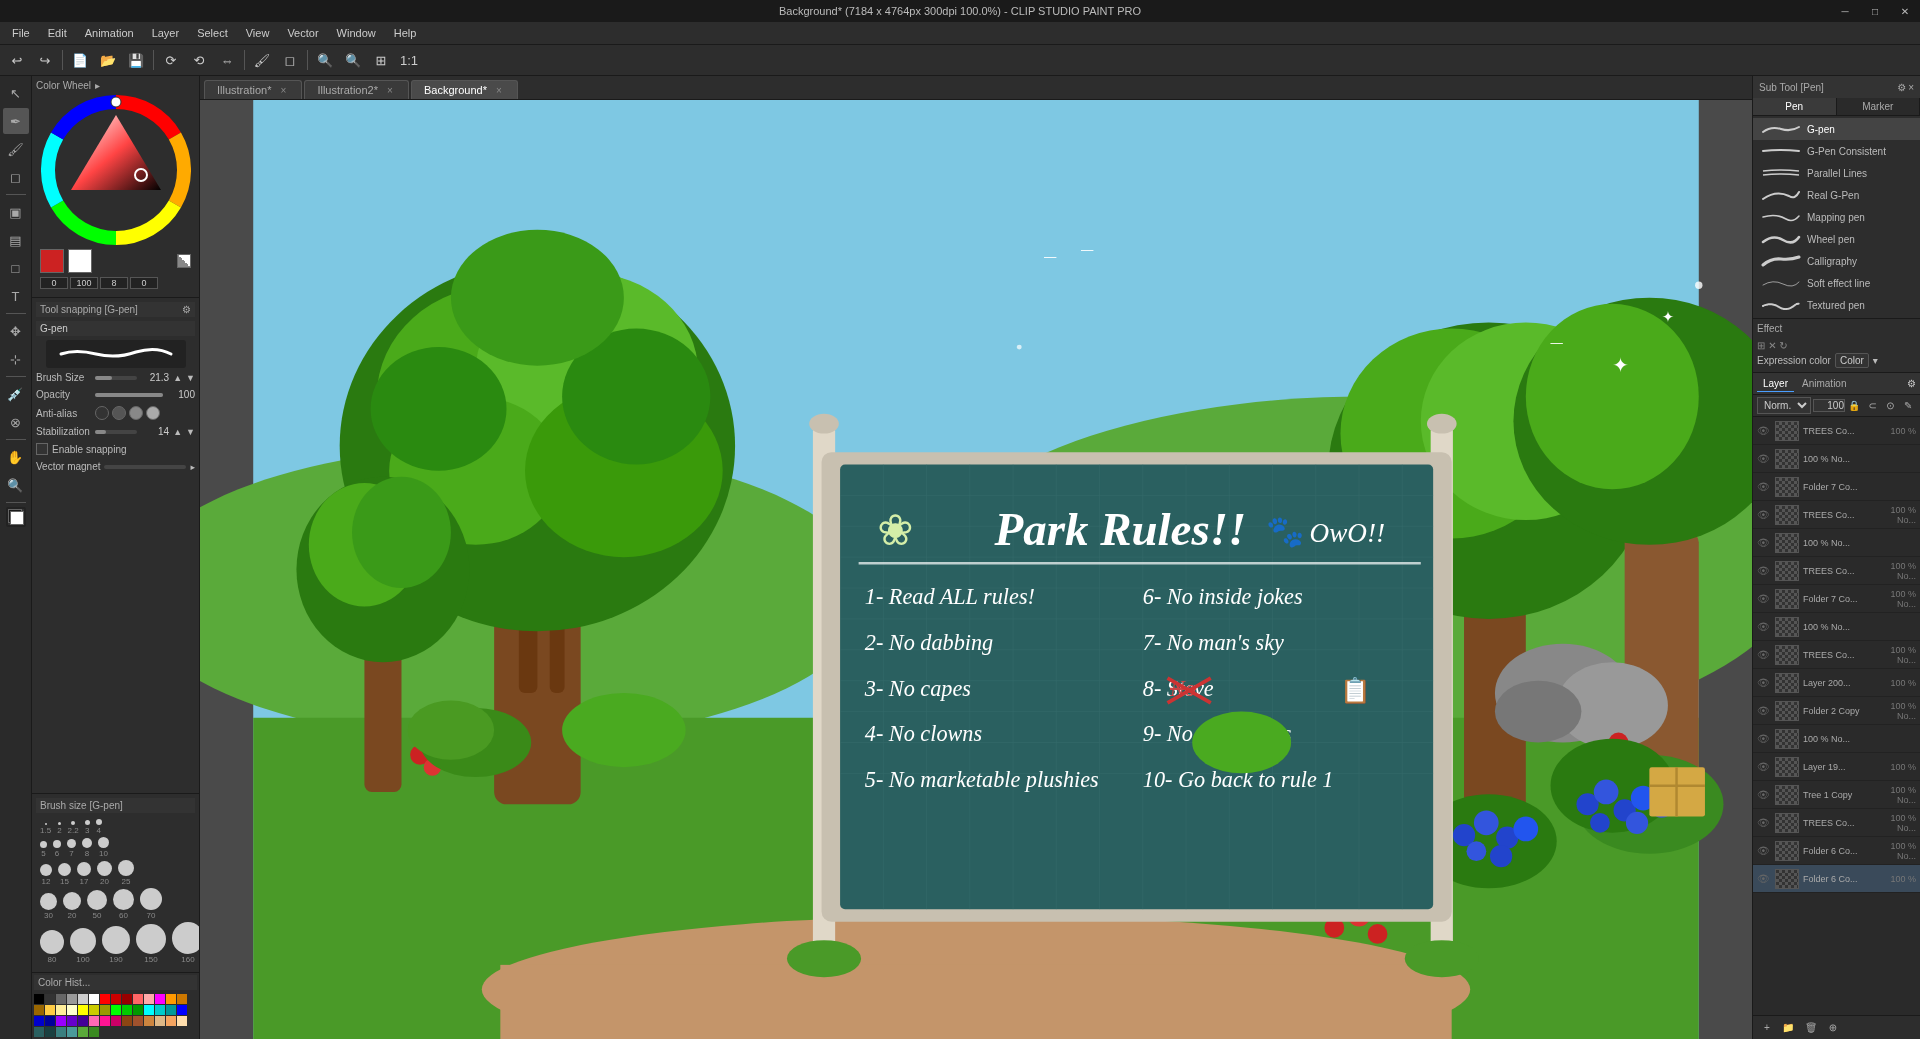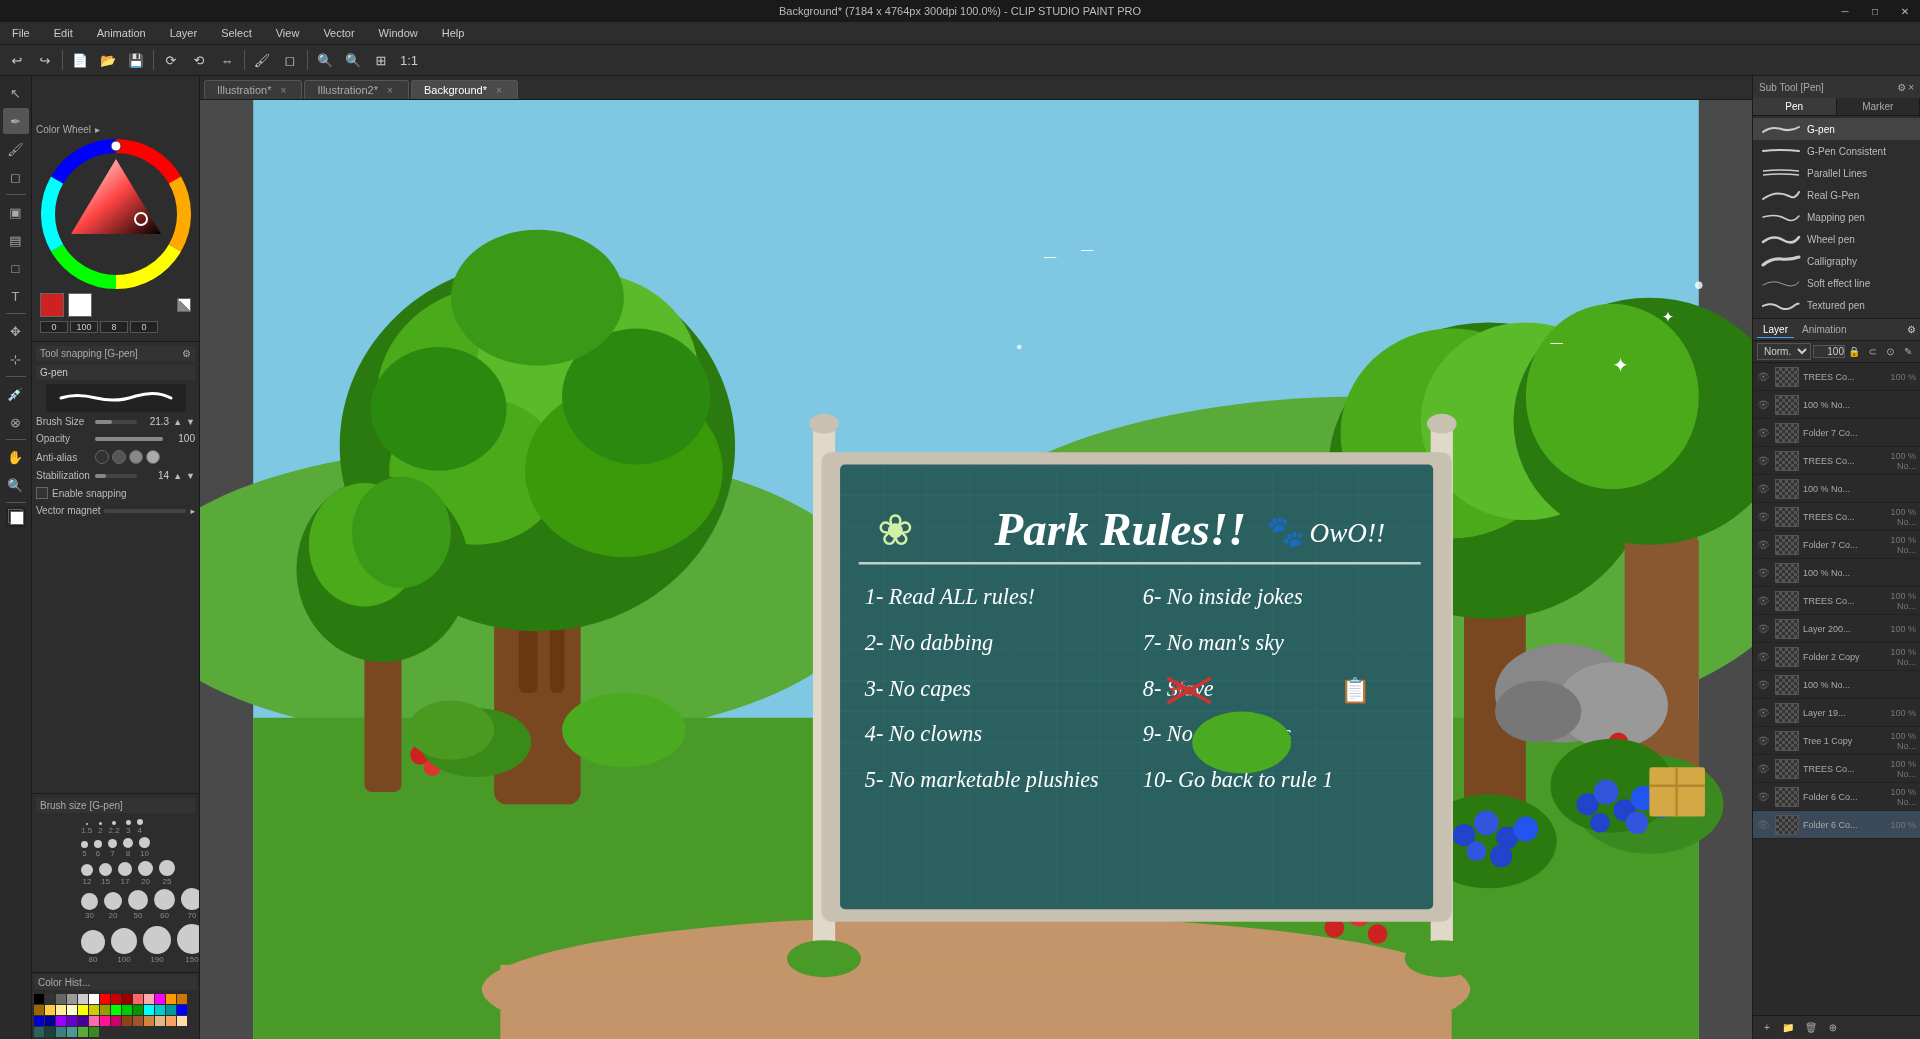--- a/index.html
+++ b/index.html
@@ -45,21 +45,21 @@
     }
 
     
     #menubar {
       width: 100%;
       height: 22px;
       background: #2d2d2d;
       display: flex;
       align-items: center;
       padding: 0 4px;
-      gap: 8px;
+      gap: 2px;
     }
     .menu-item {
       padding: 2px 8px;
       font-size: 11px;
       color: #ccc;
       cursor: pointer;
       border-radius: 2px;
     }
 
     
@@ -142,21 +142,20 @@
       padding: 4px;
       border-bottom: 1px solid #1a1a1a;
     }
     #color-wheel-header {
       display: flex;
       align-items: center;
       gap: 4px;
       margin-bottom: 4px;
       font-size: 10px;
       color: #aaa;
-      margin-top: 44px;
     }
     #color-wheel-canvas {
       width: 150px;
       height: 150px;
       border-radius: 50%;
       position: relative;
       margin: 0 auto;
     }
     .color-wheel-svg {
       width: 150px;
@@ -738,21 +737,21 @@
           <div class="prop-slider-fill" style="width:0%;"></div>
         </div>
         <span style="font-size:9px;cursor:pointer;">▸</span>
       </div>
     </div>
 
     <div id="brush-size-section">
       <div class="prop-header">
         <span>Brush size [G-pen]</span>
       </div>
-      <div id="brush-dot-grid" style="padding:2px 4px;margin-left:41px;">
+      <div id="brush-dot-grid" style="padding:2px 4px;">
 
         <div class="brush-dot-row">
           <div class="brush-dot-item">
               <div class="brush-dot" style="width:2px;height:2px;"></div>
               <span class="brush-dot-label">1.5</span>
             </div>
           <div class="brush-dot-item">
               <div class="brush-dot" style="width:3px;height:3px;"></div>
               <span class="brush-dot-label">2</span>
             </div>
@@ -1193,20 +1192,33 @@
           <div class="subtool-brush-preview">
             <svg width="40" height="14">
                 <path d="M2,8 Q10,4 18,9 Q26,14 34,7 Q37,5 38,6" fill="none" stroke="#ccc" stroke-width="2" stroke-linecap="round" stroke-dasharray="2,1"></path>
               </svg>
           </div>
           <span>Textured pen</span>
         </div>
       </div>
     </div>
 
+    <div id="effect-section">
+      <div class="section-header">
+        <span>Effect</span>
+      </div>
+      <div style="display:flex;gap:4px;padding:2px 0;align-items:center;">
+        <span style="font-size:10px;color:#888;">⊞ ✕ ↻</span>
+      </div>
+      <div class="expression-color-row">
+        <span>Expression color</span>
+        <div class="color-dropdown">Color</div>
+        <span style="cursor:pointer;">▾</span>
+      </div>
+    </div>
 
     <div id="layer-panel">
       <div id="layer-header">
         <div class="layer-header-tabs">
           <div class="layer-header-tab active">Layer</div>
           <div class="layer-header-tab">Animation</div>
         </div>
         <div style="margin-left:auto;display:flex;gap:2px;">
           <span style="cursor:pointer;font-size:10px;">⚙</span>
         </div>

